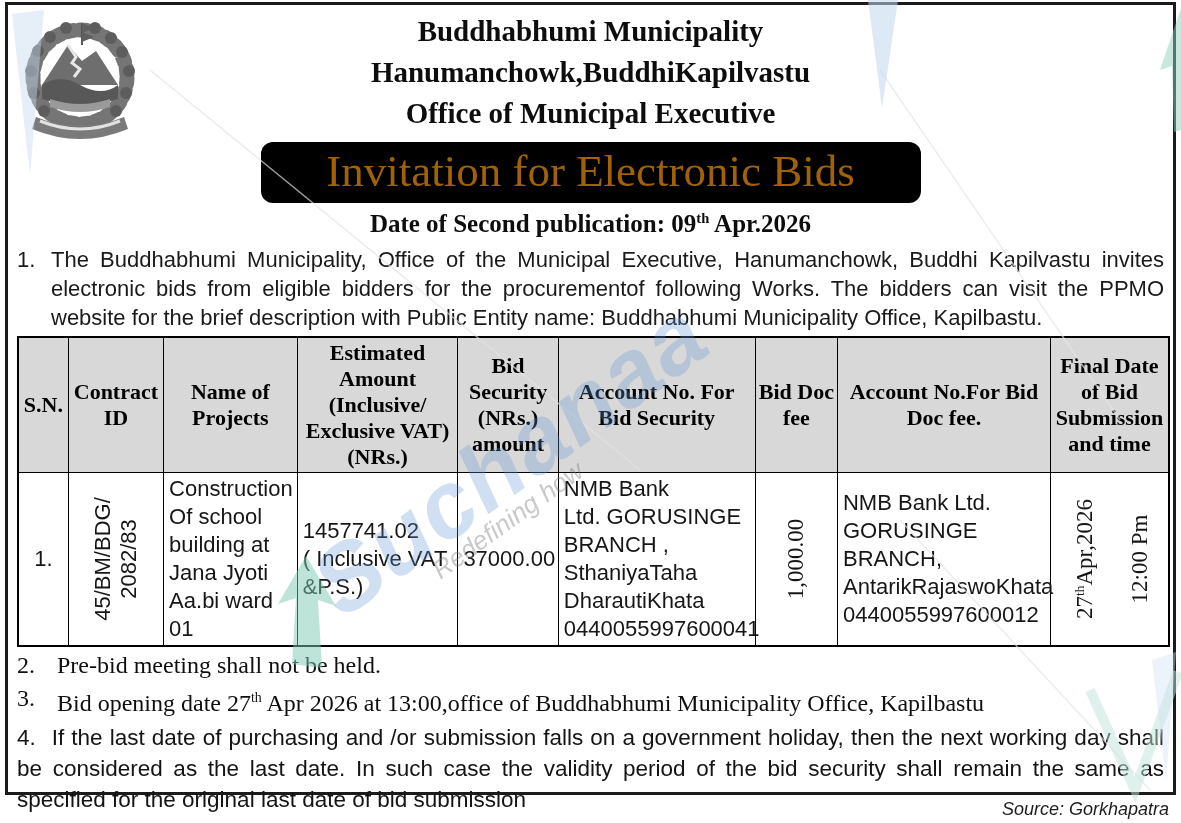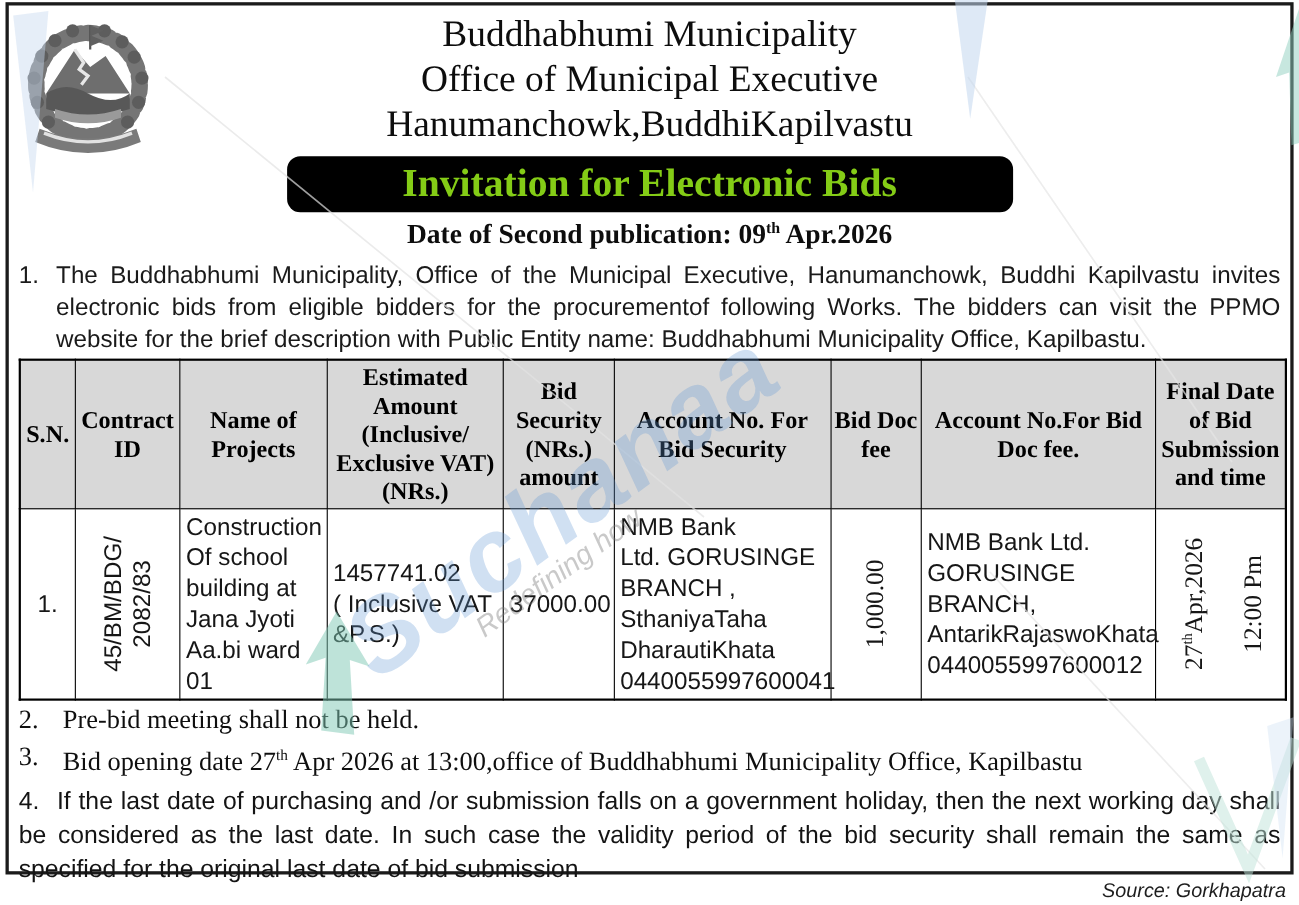--- a/index.html
+++ b/index.html
@@ -7,27 +7,27 @@
   .page { position:relative; width:1181px; height:823px; background:#fff; overflow:hidden; }
 
   .notice-box {
     position:absolute; left:5px; top:2px; width:1171px; height:793px;
     border:3px solid #1b1b1b; background:#fff; padding:4px 9px 0 9px;
   }
 
   
   .emblem { position:absolute; left:8px; top:6px; width:128px; height:136px; }
   .titles { text-align:center; padding-top:2px; }
-  .org-line { font-family:"Liberation Serif", serif; font-weight:normal; font-size:34px; line-height:41px; color:#0d0d0d; }
+  .org-line { font-family:"Liberation Serif", serif; font-weight:bold; font-size:29px; line-height:41px; color:#0d0d0d; }
   .province { font-family:"Liberation Serif", serif; font-size:25px; line-height:32px; color:#111; }
 
   .banner-wrap { text-align:center; margin-top:8px; }
   .banner {
-    display:inline-block; background:#000; color:#84cc16; border-radius:12px;
-    font-family:"Liberation Serif", serif; font-weight:bold; font-size:36px;
+    display:inline-block; background:#000; color:#a16207; border-radius:12px;
+    font-family:"Liberation Serif", serif; font-weight:normal; font-size:45px;
     padding:3px 34px 6px 34px; min-width:660px;
   }
 
   .pub-date { text-align:center; margin-top:7px; font-weight:bold; font-size:25px; color:#0d0d0d; }
   sup { font-size:0.58em; vertical-align:super; }
 
   .intro { display:flex; margin-top:7px; font-family:"Liberation Sans", sans-serif; font-size:22px; line-height:29px; color:#1a1a1a; }
   .intro .num { width:34px; flex:none; }
   .intro .txt { flex:1; text-align:justify; }
 
@@ -120,22 +120,22 @@
 
       <path d="M26 74 Q44 62 64 74 Q86 86 102 74 L102 88 Q64 100 26 88 Z" fill="#585858"></path>
       <path d="M34 88 Q64 98 94 88 L94 96 Q64 106 34 96 Z" fill="#9a9a9a"></path>
 
       <path d="M20 106 Q64 124 108 106 L112 118 Q64 138 16 118 Z" fill="#7a7a7a"></path>
       <path d="M24 110 Q64 126 104 110" stroke="#e2e2e2" stroke-width="3" fill="none"></path>
     </svg>
 
     <div class="titles">
       <div class="org-line">Buddhabhumi Municipality</div>
+      <div class="org-line">Hanumanchowk,BuddhiKapilvastu</div>
       <div class="org-line">Office of Municipal Executive</div>
-      <div class="org-line">Hanumanchowk,BuddhiKapilvastu</div>
     </div>
 
     <div class="banner-wrap">
       <div class="banner">Invitation for Electronic Bids</div>
     </div>
 
     <div class="pub-date">
       <span>Date of Second publication: 09</span><sup>th</sup><span> Apr.2026</span>
     </div>
 

